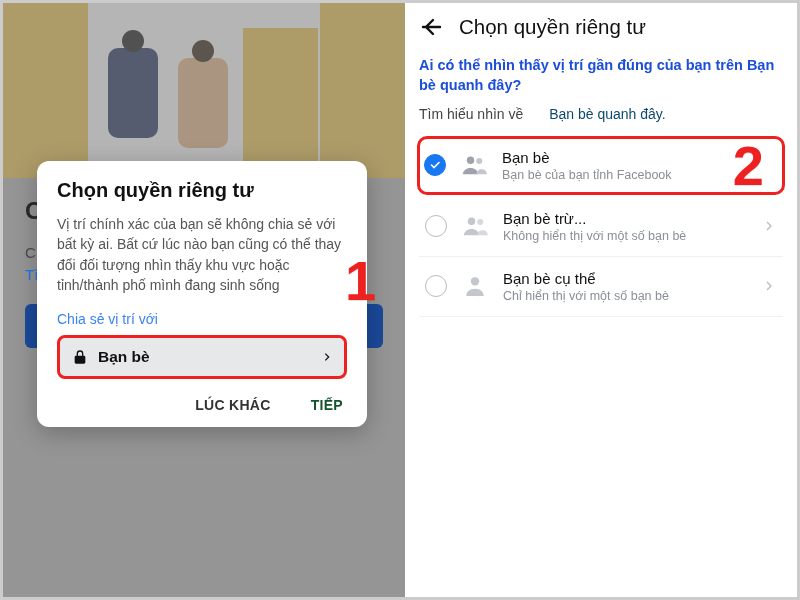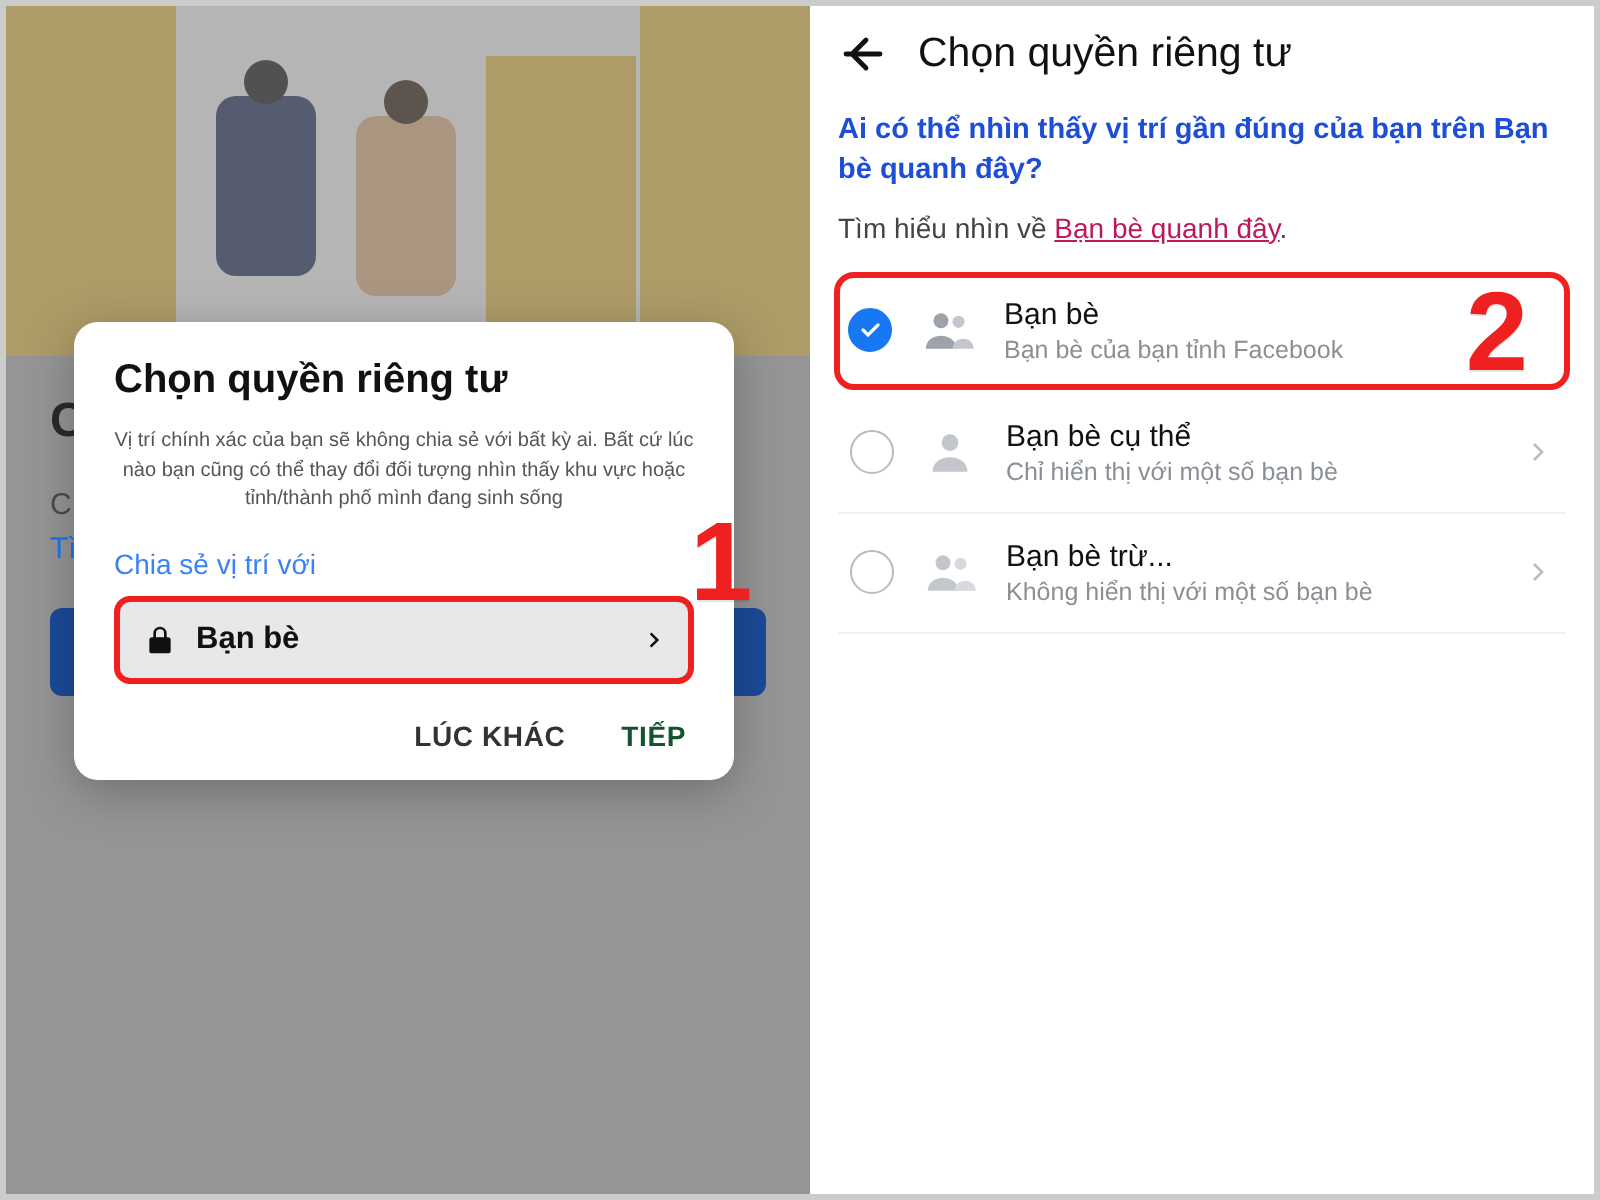--- a/index.html
+++ b/index.html
@@ -61,34 +61,34 @@
 
   
   .card {
     position:absolute; left:34px; top:158px;
     width:330px; background:#fff; border-radius:12px;
     padding:18px 20px 14px;
     box-shadow: 0 6px 24px rgba(0,0,0,0.25);
     z-index: 5;
   }
   .card h2 { font-size:20px; font-weight:700; color:#111; margin-bottom:12px;}
-  .card .desc { font-size:10px; color:#555; line-height:1.45; margin-bottom:16px;text-align:center;}
+  .card .desc { font-size:14px; color:#555; line-height:1.45; margin-bottom:16px;}
   .card .label { font-size:14px; color:#3b82f6; margin-bottom:8px;}
   .share-row {
     display:flex; align-items:center;
     height:44px; border:3px solid #ef2020; border-radius:8px;
     padding: 0 12px; background:#e7e8ea;
     justify-content:space-between;
   }
   .share-row .left-pack { display:flex; align-items:center; gap:10px;}
   .share-row .lock { width:16px; height:16px;}
   .share-row .txt { font-size:15.5px; font-weight:600; color:#111;}
   .share-row .chev { width:10px; height:10px;}
   .card-actions {
-    display:flex; justify-content:flex-end; gap:28px;
+    display:flex; justify-content:flex-end; gap:40px;
     margin-top:18px; padding-right:4px;
   }
   .card-actions .act { font-size:14px; font-weight:700; letter-spacing:0.3px; }
   .act.later { color:#333; }
   .act.next  { color:#14532d; }
 
   .step-badge {
     position:absolute;
     font-size:56px; font-weight:800; color:#ef2020;
     text-shadow: 0 1px 0 rgba(0,0,0,0.1);
@@ -104,21 +104,21 @@
   .r-head {
     display:flex; align-items:center; gap:16px;
     padding: 12px 14px 10px;
   }
   .r-head .back { width:24px; height:24px; cursor:pointer;}
   .r-head .title { font-size:20.5px; color:#111;}
   .r-body { padding: 6px 14px 0 14px; }
   .r-q { font-size:14.5px; font-weight:700; color:#1d4ed8; line-height:1.4; margin-bottom:10px;}
   .r-p { font-size:13.8px; color:#666; line-height:1.48; margin-bottom:14px;}
   .r-learn { font-size:14px; color:#444; margin-bottom:14px;}
-  .r-learn a { color:#be185d; text-decoration:underline;}
+  .r-learn a { color:#0c4a6e; margin-left:22px;}
   .opt {
     display:flex; align-items:center; gap:14px;
     padding: 13px 8px 13px 6px;
     border-bottom:1px solid #f0f0f0;
     position:relative;
   }
   .opt .radio {
     width:22px; height:22px; border-radius:50%;
     border:1.5px solid #bbb; flex-shrink:0;
     display:flex; align-items:center; justify-content:center;
@@ -223,44 +223,44 @@
       </svg>
       <div class="texts">
         <div class="t1">Bạn bè</div>
         <div class="t2">Bạn bè của bạn tỉnh Facebook</div>
       </div>
     </div>
 
     <div class="opt">
       <div class="radio"></div>
       <svg class="ico" viewBox="0 0 24 24">
-        <circle cx="12" cy="8" r="3.6" fill="#c3c7cd"></circle>
-        <path fill="#c3c7cd" d="M4.5 20.5c0-3.8 3.4-6.2 7.5-6.2s7.5 2.4 7.5 6.2z"></path>
-      </svg>
-      <div class="texts">
-        <div class="t1">Bạn bè cụ thể</div>
-        <div class="t2">Chỉ hiển thị với một số bạn bè</div>
-      </div>
-      <svg class="chev" viewBox="0 0 24 24">
-        <path fill="none" stroke="#b8bcc2" stroke-width="2.6" d="M8 4l8 8-8 8"></path>
-      </svg>
-    </div>
-
-    <div class="opt">
-      <div class="radio"></div>
-      <svg class="ico" viewBox="0 0 24 24">
         <circle cx="9" cy="8" r="3.2" fill="#c3c7cd"></circle>
         <circle cx="16.5" cy="8.5" r="2.6" fill="#d6d9dd"></circle>
         <path fill="#c3c7cd" d="M2.5 20c0-3.4 3-5.5 6.5-5.5s6.5 2.1 6.5 5.5z"></path>
         <path fill="#d6d9dd" d="M14 20c0-2.6 2-4.3 4.5-4.3S23 17.4 23 20z"></path>
       </svg>
       <div class="texts">
         <div class="t1">Bạn bè trừ...</div>
         <div class="t2">Không hiển thị với một số bạn bè</div>
       </div>
       <svg class="chev" viewBox="0 0 24 24">
         <path fill="none" stroke="#b8bcc2" stroke-width="2.6" d="M8 4l8 8-8 8"></path>
       </svg>
     </div>
+
+    <div class="opt">
+      <div class="radio"></div>
+      <svg class="ico" viewBox="0 0 24 24">
+        <circle cx="12" cy="8" r="3.6" fill="#c3c7cd"></circle>
+        <path fill="#c3c7cd" d="M4.5 20.5c0-3.8 3.4-6.2 7.5-6.2s7.5 2.4 7.5 6.2z"></path>
+      </svg>
+      <div class="texts">
+        <div class="t1">Bạn bè cụ thể</div>
+        <div class="t2">Chỉ hiển thị với một số bạn bè</div>
+      </div>
+      <svg class="chev" viewBox="0 0 24 24">
+        <path fill="none" stroke="#b8bcc2" stroke-width="2.6" d="M8 4l8 8-8 8"></path>
+      </svg>
+    </div>
   </div>
 
   <div class="step-badge step2">2</div>
 </div>
 
 </body></html>

